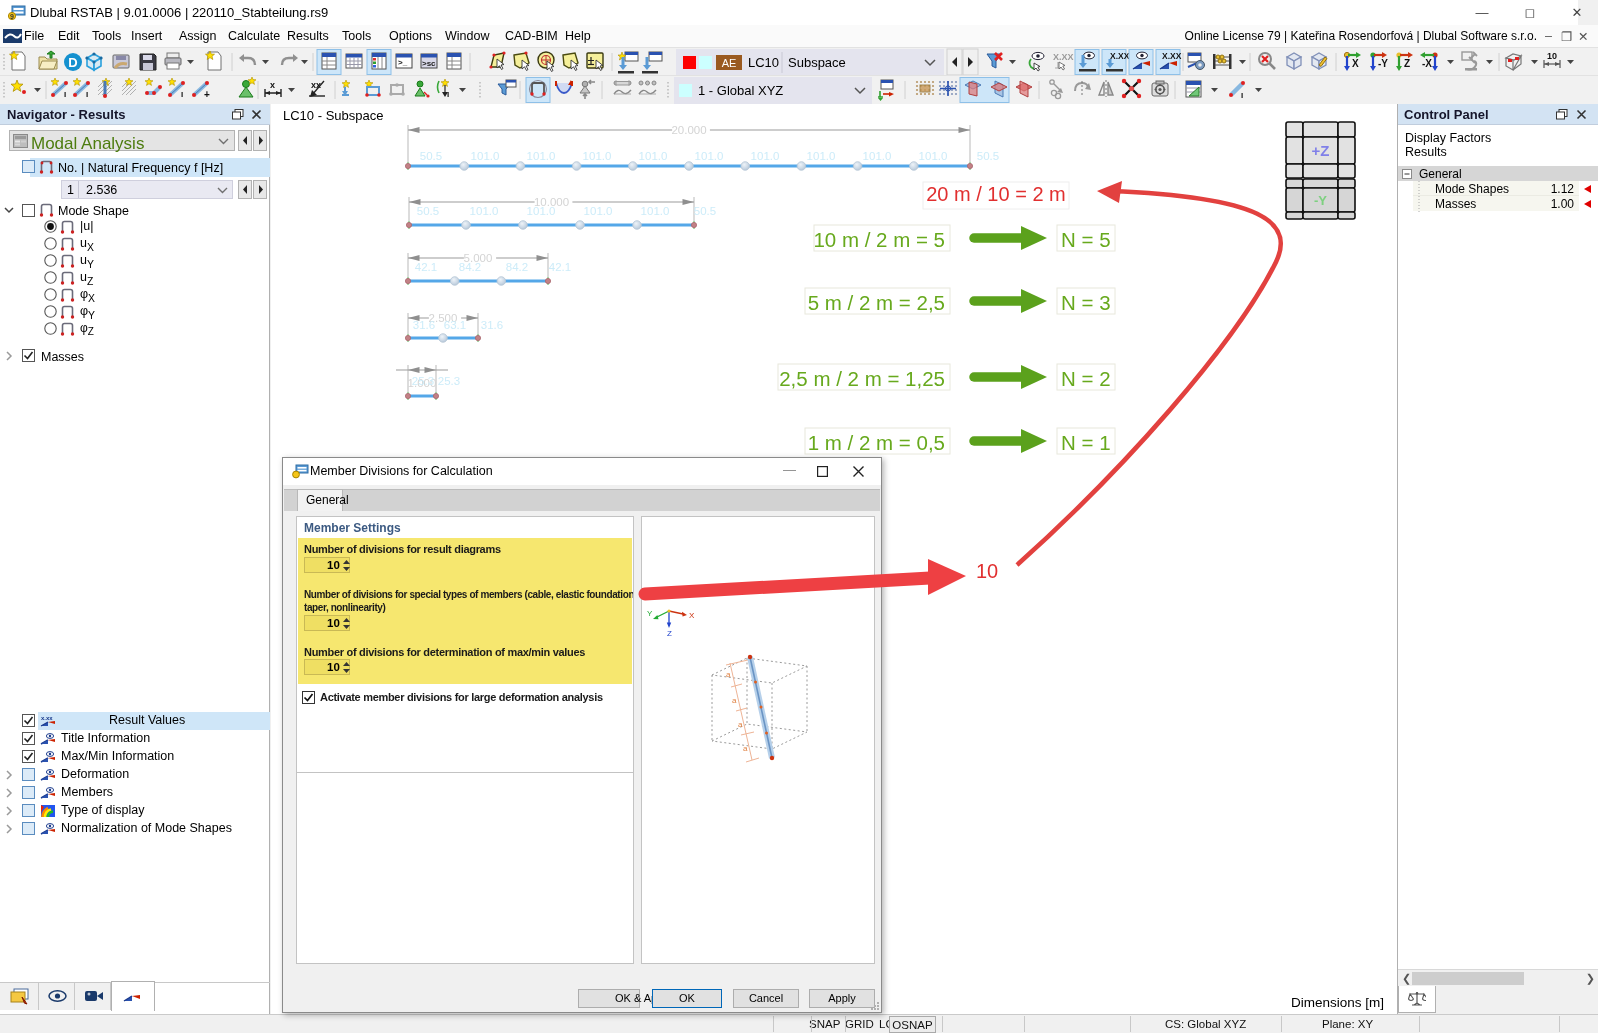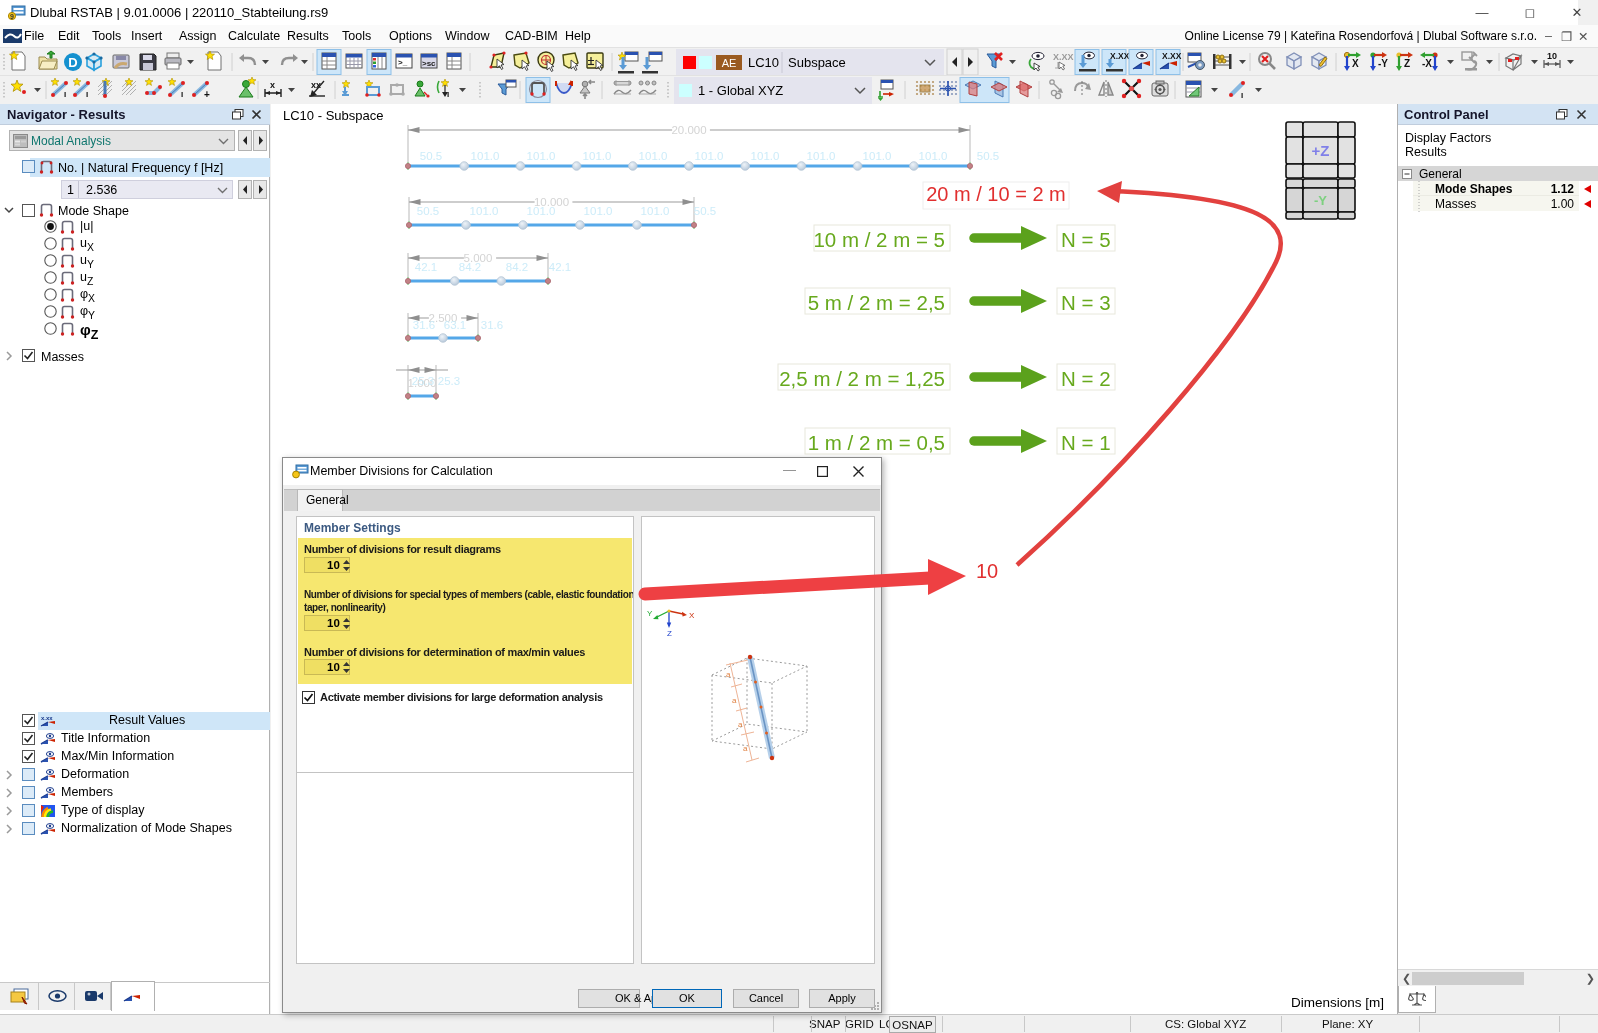--- a/index.html
+++ b/index.html
@@ -729,21 +729,21 @@
   </div>
 
   <div class="abs" style="left:9px;top:26px;width:226px;height:21px;background:#e4e4e4;border:1px solid #b2b2b2;">
     <svg class="abs" style="left:3px;top:3px" width="15" height="14" viewBox="0 0 15 14">
         <rect x="0.5" y="0.5" width="14" height="13" fill="#bdbdbd" stroke="#8a8a8a"></rect>
         <rect x="2" y="2" width="11" height="3" fill="#9a9a9a"></rect>
         <rect x="2" y="6.5" width="5" height="2" fill="#e8e8e8"></rect>
         <rect x="8" y="6.5" width="5" height="2" fill="#cfcfcf"></rect>
         <rect x="2" y="9.5" width="5" height="2" fill="#d8d8d8"></rect>
       </svg>
-    <span class="abs" style="left:21px;top:3px;font-size:12px;color:#0f766e;">Modal Analysis</span>
+    <span class="abs" style="left:21px;top:3px;font-size:17px;color:#4d7c0f;">Modal Analysis</span>
     <svg class="abs" style="left:208px;top:7px" width="11" height="7" viewBox="0 0 11 7">
         <path d="M1,1 L5.5,5.5 L10,1" stroke="#707070" stroke-width="1.4" fill="none"></path>
       </svg>
   </div>
   <div class="abs" style="left:238px;top:26px;width:14px;height:21px;background:#e8e8e8;border:1px solid #b2b2b2;"><svg width="12" height="19">
         <polygon points="8,5 4,9.5 8,14" fill="#222"></polygon>
       </svg></div>
   <div class="abs" style="left:253px;top:26px;width:14px;height:21px;background:#e8e8e8;border:1px solid #b2b2b2;"><svg width="12" height="19">
         <polygon points="5,5 9,9.5 5,14" fill="#222"></polygon>
       </svg></div>
@@ -845,21 +845,21 @@
       </svg>
 <span class="abs" style="left:80px;top:200px;font-size:12.5px;">φ<sub>Y</sub></span>
 <svg class="abs" style="left:44px;top:218px" width="13" height="13">
         <circle cx="6.5" cy="6.5" r="5.7" fill="#fff" stroke="#555" stroke-width="1.1"></circle>
       </svg>
 <svg class="abs" style="left:60px;top:218px" width="15" height="14" viewBox="0 0 15 14">
         <path d="M2.5,12 L2.5,3.5 Q2.5,1.5 4.5,1.5 L10.5,1.5 Q12.5,1.5 12.5,3.5 L12.5,12" stroke="#6b6b7a" stroke-width="1.6" fill="none"></path>
         <circle cx="2.5" cy="12" r="1.7" fill="#cc2222"></circle>
         <circle cx="12.5" cy="12" r="1.7" fill="#cc2222"></circle>
       </svg>
-<span class="abs" style="left:80px;top:217px;font-size:15px;font-weight:bold;">φ<sub>Z</sub></span>
+<span class="abs" style="left:80px;top:217px;font-size:12px;">φ<sub>Z</sub></span>
 </div>
 
   <svg class="abs" style="left:5px;top:247px" width="8" height="10">
       <path d="M2,1 L6,5 L2,9" stroke="#9a9a9a" stroke-width="1.5" fill="none"></path>
     </svg>
   <svg class="abs" style="left:22px;top:245px" width="13" height="13">
       <rect x="0.5" y="0.5" width="12" height="12" fill="#fff" stroke="#555"></rect>
       <path d="M2.5,6.5 L5.5,9.5 L10.5,3" stroke="#222" stroke-width="1.6" fill="none"></path>
     </svg>
   <span class="abs" style="left:41px;top:246px;font-size:12.5px;">Masses</span>
@@ -998,21 +998,21 @@
   </div>
   <span class="abs" style="left:7px;top:27px;font-size:12.5px;">Display Factors</span>
   <span class="abs" style="left:7px;top:41px;font-size:12.5px;">Results</span>
   <div class="abs" style="left:0px;top:62px;width:200px;height:15px;background:#d6d6d6;">
     <svg class="abs" style="left:4px;top:2.5px" width="10" height="10">
         <rect x="0.5" y="0.5" width="9" height="9" fill="#fff" stroke="#8a8a8a"></rect>
         <line x1="2.5" y1="5" x2="7.5" y2="5" stroke="#333"></line>
       </svg>
     <span class="abs" style="left:21px;top:1px;font-size:12px;">General</span>
   </div>
-  <div class="abs" style="left:15px;top:77px;width:166px;height:15px;background:#f6f6ef;border-bottom:1px solid #ebebe3;font-weight:bold;">
+  <div class="abs" style="left:15px;top:77px;width:166px;height:15px;background:#f6f6ef;border-bottom:1px solid #ebebe3;">
     <span class="abs" style="left:22px;top:1px;font-size:12px;">Mode Shapes</span>
     <span class="abs" style="right:5px;top:1px;font-size:12px;">1.12</span>
   </div>
   <svg class="abs" style="left:185px;top:80px" width="10" height="10">
       <polygon points="8,1 1,5 8,9" fill="#e00000"></polygon>
     </svg>
   <div class="abs" style="left:15px;top:92px;width:166px;height:15px;background:#f6f6ef;">
     <span class="abs" style="left:22px;top:1px;font-size:12px;">Masses</span>
     <span class="abs" style="right:5px;top:1px;font-size:12px;">1.00</span>
   </div>

